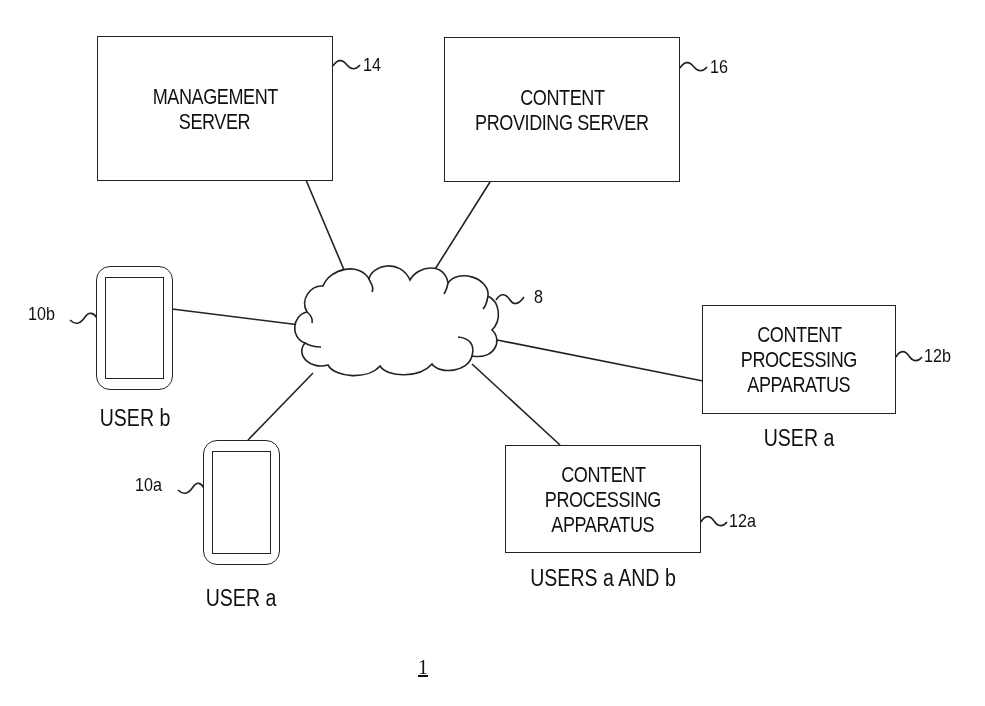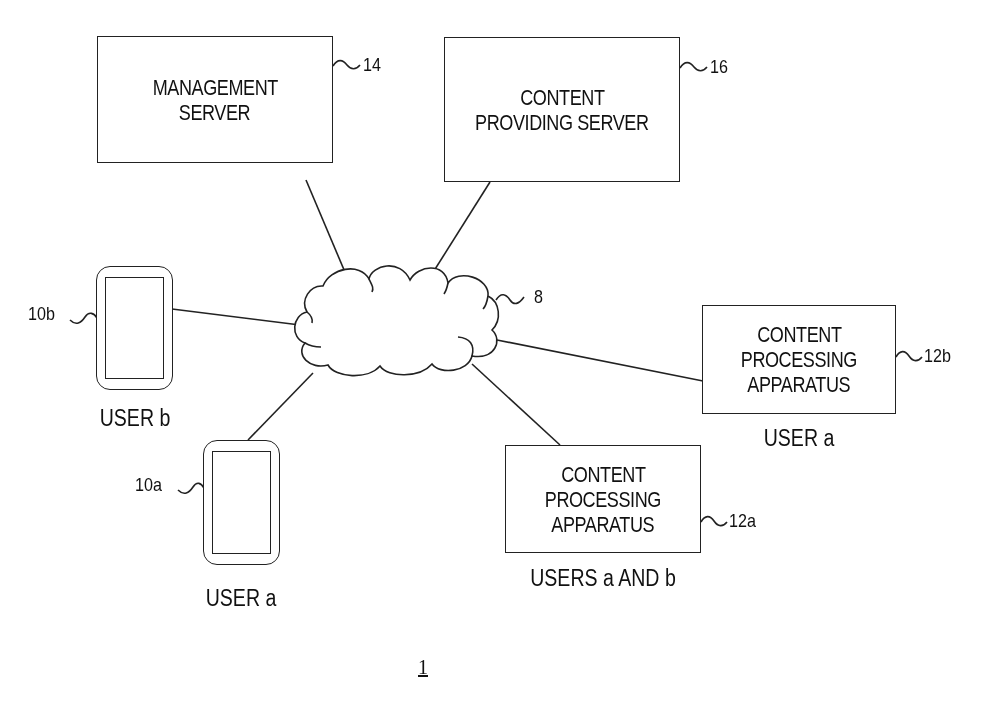--- a/index.html
+++ b/index.html
@@ -51,21 +51,21 @@
     <path d="M 333 66 C 338 58, 343 60, 347 65 C 351 70, 356 70, 360 65"></path>
     <path d="M 680 68 C 685 60, 690 62, 694 67 C 698 72, 703 72, 707 67"></path>
     <path d="M 496 300 C 501 292, 506 294, 510 300 C 514 306, 519 304, 524 297"></path>
     <path d="M 70 320 C 76 326, 81 323, 85 317 C 89 311, 94 313, 97 318"></path>
     <path d="M 178 490 C 184 496, 189 493, 193 487 C 197 481, 201 483, 204 488"></path>
     <path d="M 896 357 C 900 350, 905 350, 909 356 C 913 362, 918 362, 922 357"></path>
     <path d="M 701 522 C 705 515, 710 515, 714 521 C 718 527, 723 527, 727 522"></path>
   </g>
 </svg>
 
-<div class="box" style="left:97px; top:36px; width:236px; height:127px;">
+<div class="box" style="left:97px; top:36px; width:236px; height:145px;">
   <div class="box-label">MANAGEMENT</div>
   <div class="box-label">SERVER</div>
 </div>
 <div class="ref" style="left:363px; top:54px;">14</div>
 
 <div class="box" style="left:444px; top:37px; width:236px; height:145px;">
   <div class="box-label">CONTENT</div>
   <div class="box-label">PROVIDING SERVER</div>
 </div>
 <div class="ref" style="left:710px; top:56px;">16</div>

